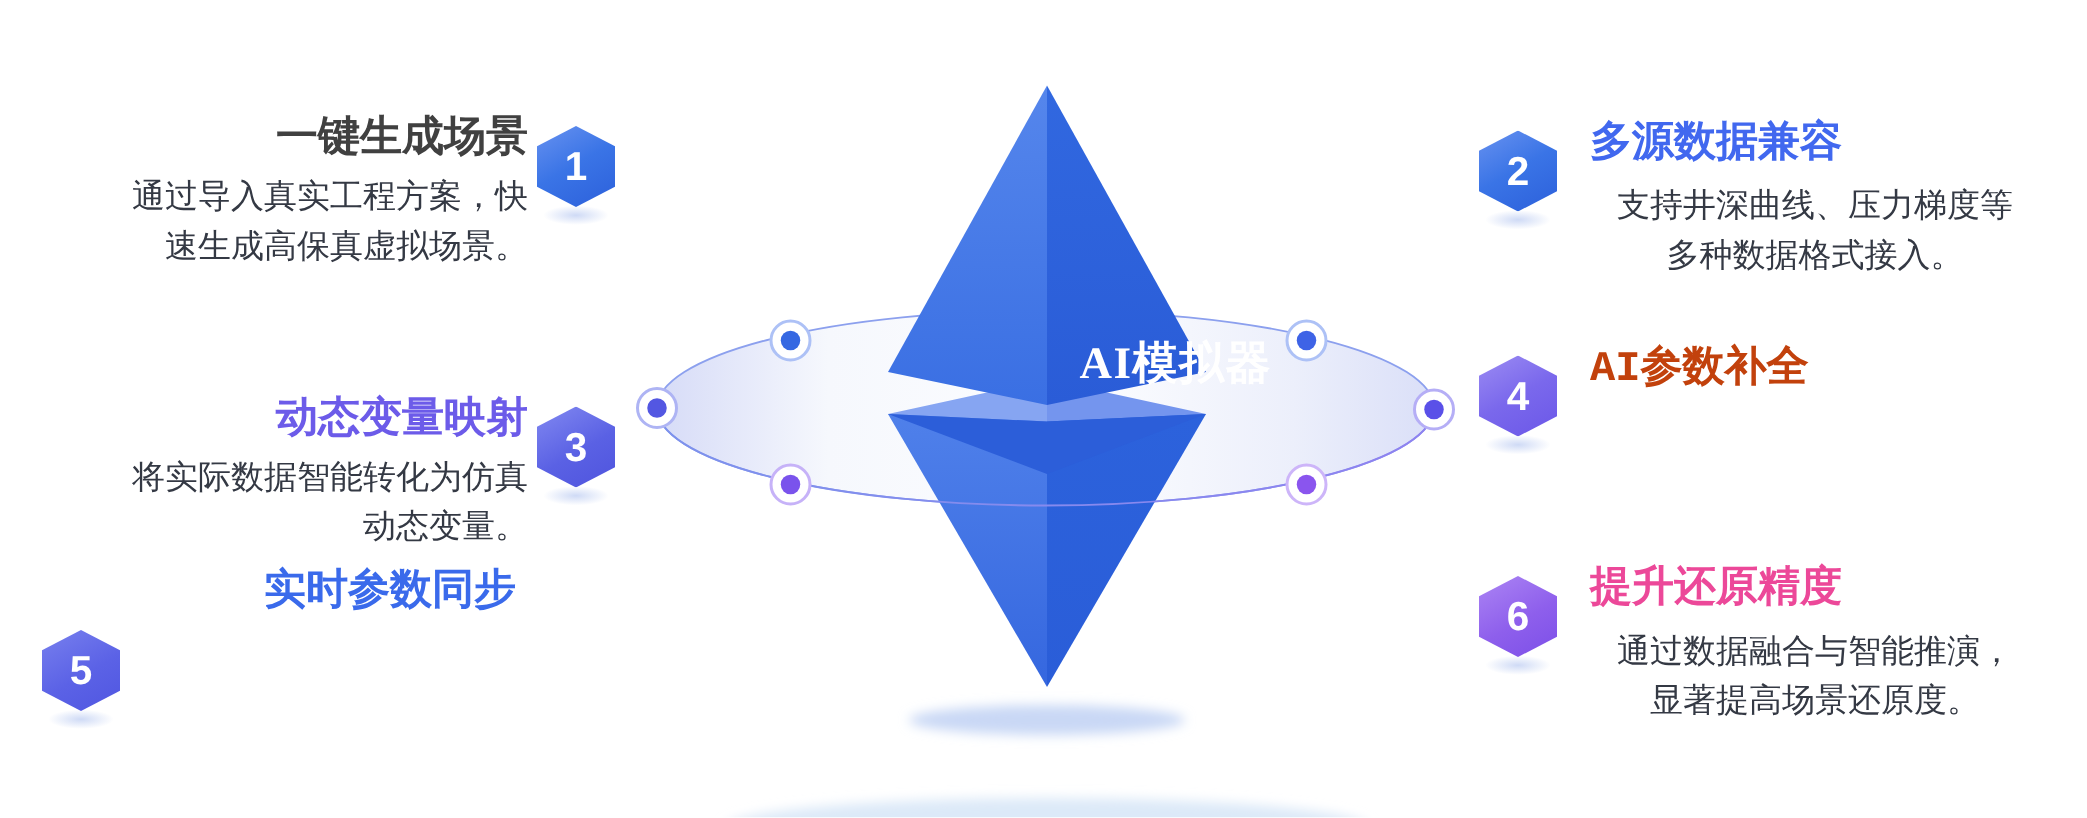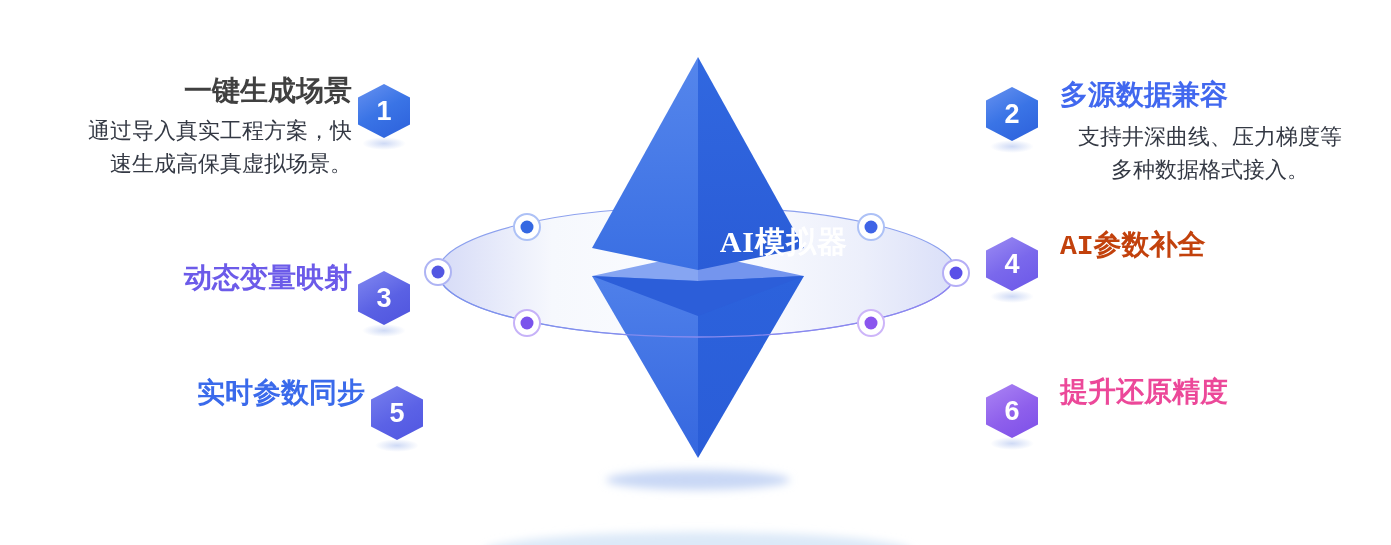--- a/index.html
+++ b/index.html
@@ -42,21 +42,21 @@
   }
   .hexnum{font-size:27px;font-weight:bold;color:#ffffff;}
   .hx1,.hx2{background:linear-gradient(150deg,#6892F0 0%,#3A74E6 48%,#2C60DB 100%);}
   .hx3{background:linear-gradient(150deg,#8289F1 0%,#5A61E4 55%,#4F54DE 100%);}
   .hx4{background:linear-gradient(150deg,#9C8CF3 0%,#7A68EC 50%,#6B57E8 100%);}
   .hx5{background:linear-gradient(150deg,#7880EE 0%,#5B62E6 55%,#5056E1 100%);}
   .hx6{background:linear-gradient(150deg,#AC85F4 0%,#8E5FEC 55%,#7C4FE8 100%);}
   
   .f1{left:30px;top:74px;}
   .f3{left:30px;top:221px;margin-top:40px;}
-  .f5{left:43px;top:376px;}
+  .f5{left:22px;top:376px;flex-direction:column;}
   .f2{left:986px;top:80px;}
   .f4{left:986px;top:230px;}
   .f6{left:986px;top:377px;}
 </style>
 </head>
 <body>
 
 <div class="stage">
 
   <svg class="layer" width="1391" height="545" viewBox="0 0 1391 545" aria-hidden="true">
@@ -150,20 +150,22 @@
     <div class="hexwrap">
       <div class="hex hx1">
         <span class="hexnum">1</span>
       </div>
     </div>
   </div>
 
   <div class="feature left f3">
     <div class="ftext">
       <div class="ftitle tc3">动态变量映射</div>
+      <div class="fdesc">将实际数据智能转化为仿真
+动态变量。</div>
     </div>
     <div class="hexwrap">
       <div class="hex hx3">
         <span class="hexnum">3</span>
       </div>
     </div>
   </div>
 
   <div class="feature left f5">
     <div class="ftext">
@@ -201,16 +203,18 @@
   </div>
 
   <div class="feature right f6">
     <div class="hexwrap">
       <div class="hex hx6">
         <span class="hexnum">6</span>
       </div>
     </div>
     <div class="ftext">
       <div class="ftitle tc6">提升还原精度</div>
+      <div class="fdesc">通过数据融合与智能推演，
+显著提高场景还原度。</div>
     </div>
   </div>
 
 </div>
 
 </body></html>

